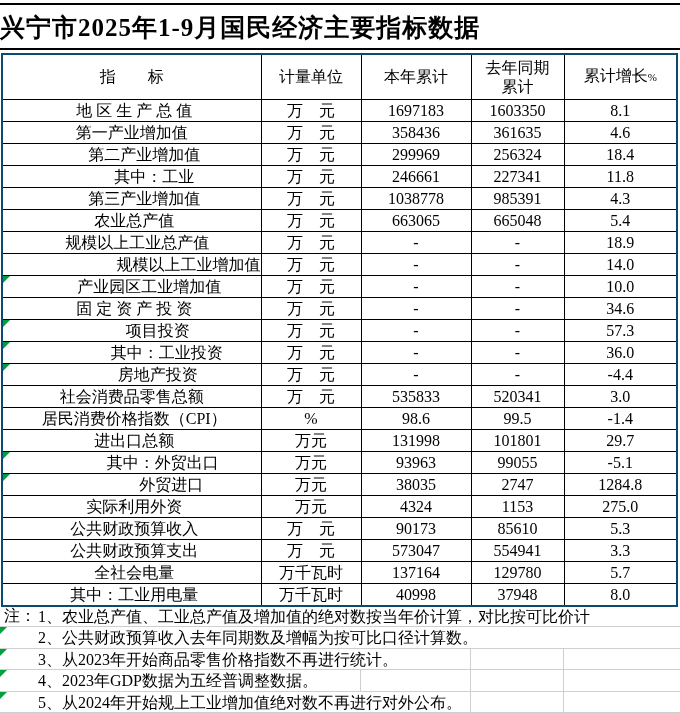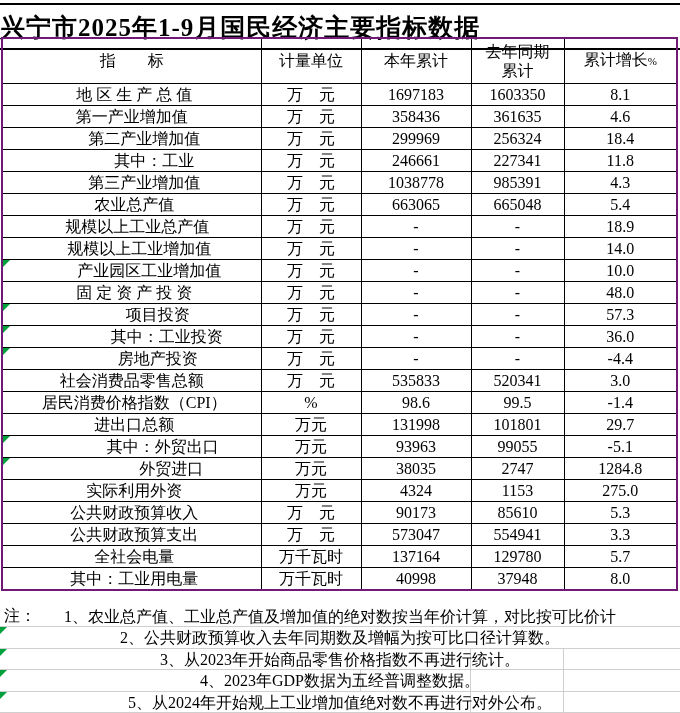--- a/index.html
+++ b/index.html
@@ -25,25 +25,25 @@
     width: 680px; height: 45px;
     line-height: 46px;
     font-size: 25px;
     font-weight: bold;
     letter-spacing: 1px;
     border-bottom: 2px solid #000;
     white-space: nowrap;
   }
   table.main {
     position: absolute;
-    top: 37px; left: 1px;
+    top: 53px; left: 1px;
     width: 675px;
     border-collapse: collapse;
     table-layout: fixed;
-    border: 2px solid #701a75;
+    border: 2px solid #0c4a6e;
   }
   table.main th, table.main td {
     border: 1px solid #000;
     padding: 0;
     font-size: 16px;
     font-weight: normal;
     text-align: center;
     vertical-align: middle;
     overflow: hidden;
     white-space: nowrap;
@@ -64,23 +64,23 @@
   .notes {
     position: absolute;
     top: 606px; left: 0;
     width: 680px; height: 107px;
     font-size: 16px;
   }
   .note-row {
     position: relative;
     height: 21.4px;
     line-height: 21.4px;
+    padding-left: 38px;
     border-bottom: 1px solid #cfcfcf;
     white-space: nowrap;
-    text-align: center;
   }
   .note-label {
     position: absolute;
     left: 4px; top: 0;
   }
   .vseg {
     position: absolute;
     width: 1px;
     background: #cfcfcf;
   }
@@ -181,21 +181,21 @@
       <td class="ind-cell" style="padding-left: 11px; margin-left: 16px;">
         
         <span class="ind-text">规模以上工业总产值</span>
       </td>
       <td>万　元</td>
       <td>-</td>
       <td>-</td>
       <td>18.9</td>
     </tr>
         <tr>
-      <td class="ind-cell" style="padding-left: 15px;">
+      <td class="ind-cell" style="padding-left: 15px; text-align: right;">
         
         <span class="ind-text">规模以上工业增加值</span>
       </td>
       <td>万　元</td>
       <td>-</td>
       <td>-</td>
       <td>14.0</td>
     </tr>
         <tr>
       <td class="ind-cell" style="padding-left: 35px;">
@@ -208,21 +208,21 @@
       <td>10.0</td>
     </tr>
         <tr>
       <td class="ind-cell" style="padding-left: 5px;">
         
         <span class="ind-text">固 定 资 产 投 资</span>
       </td>
       <td>万　元</td>
       <td>-</td>
       <td>-</td>
-      <td>48.0</td>
+      <td>34.6</td>
     </tr>
         <tr>
       <td class="ind-cell" style="padding-left: 52px;">
         <span class="err-marker"></span>
         <span class="ind-text">项目投资</span>
       </td>
       <td>万　元</td>
       <td>-</td>
       <td>-</td>
       <td>57.3</td>

